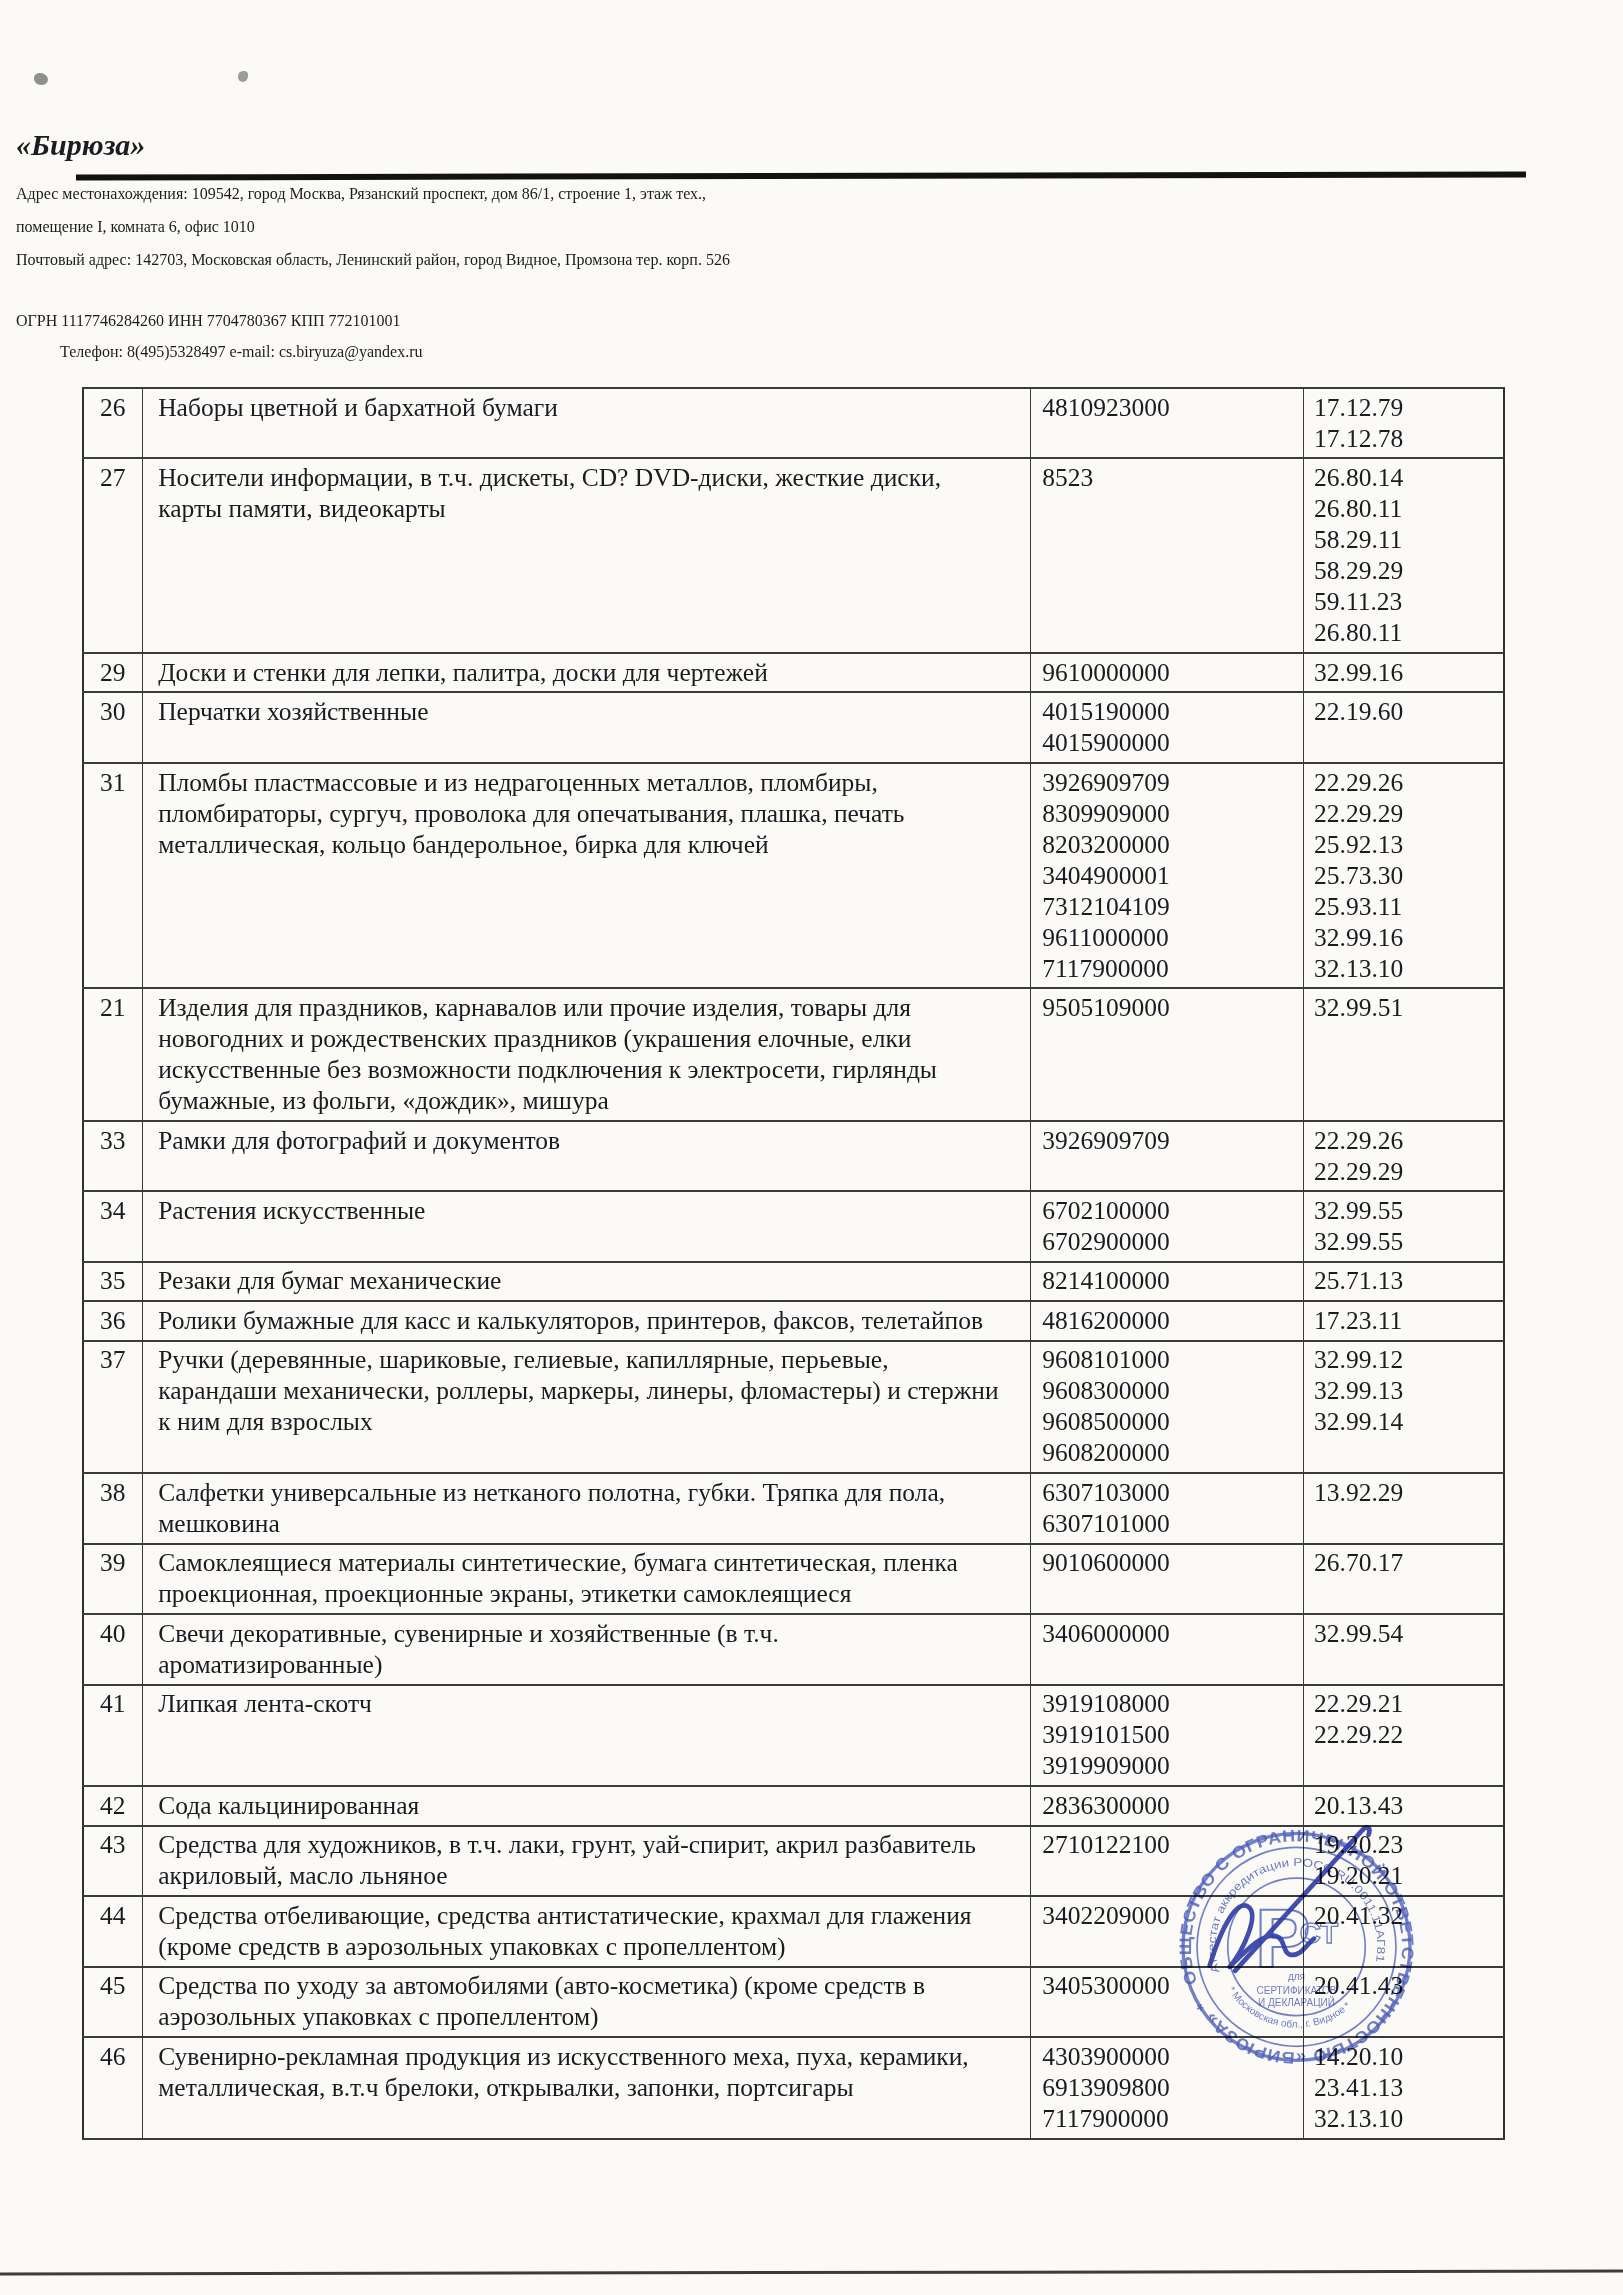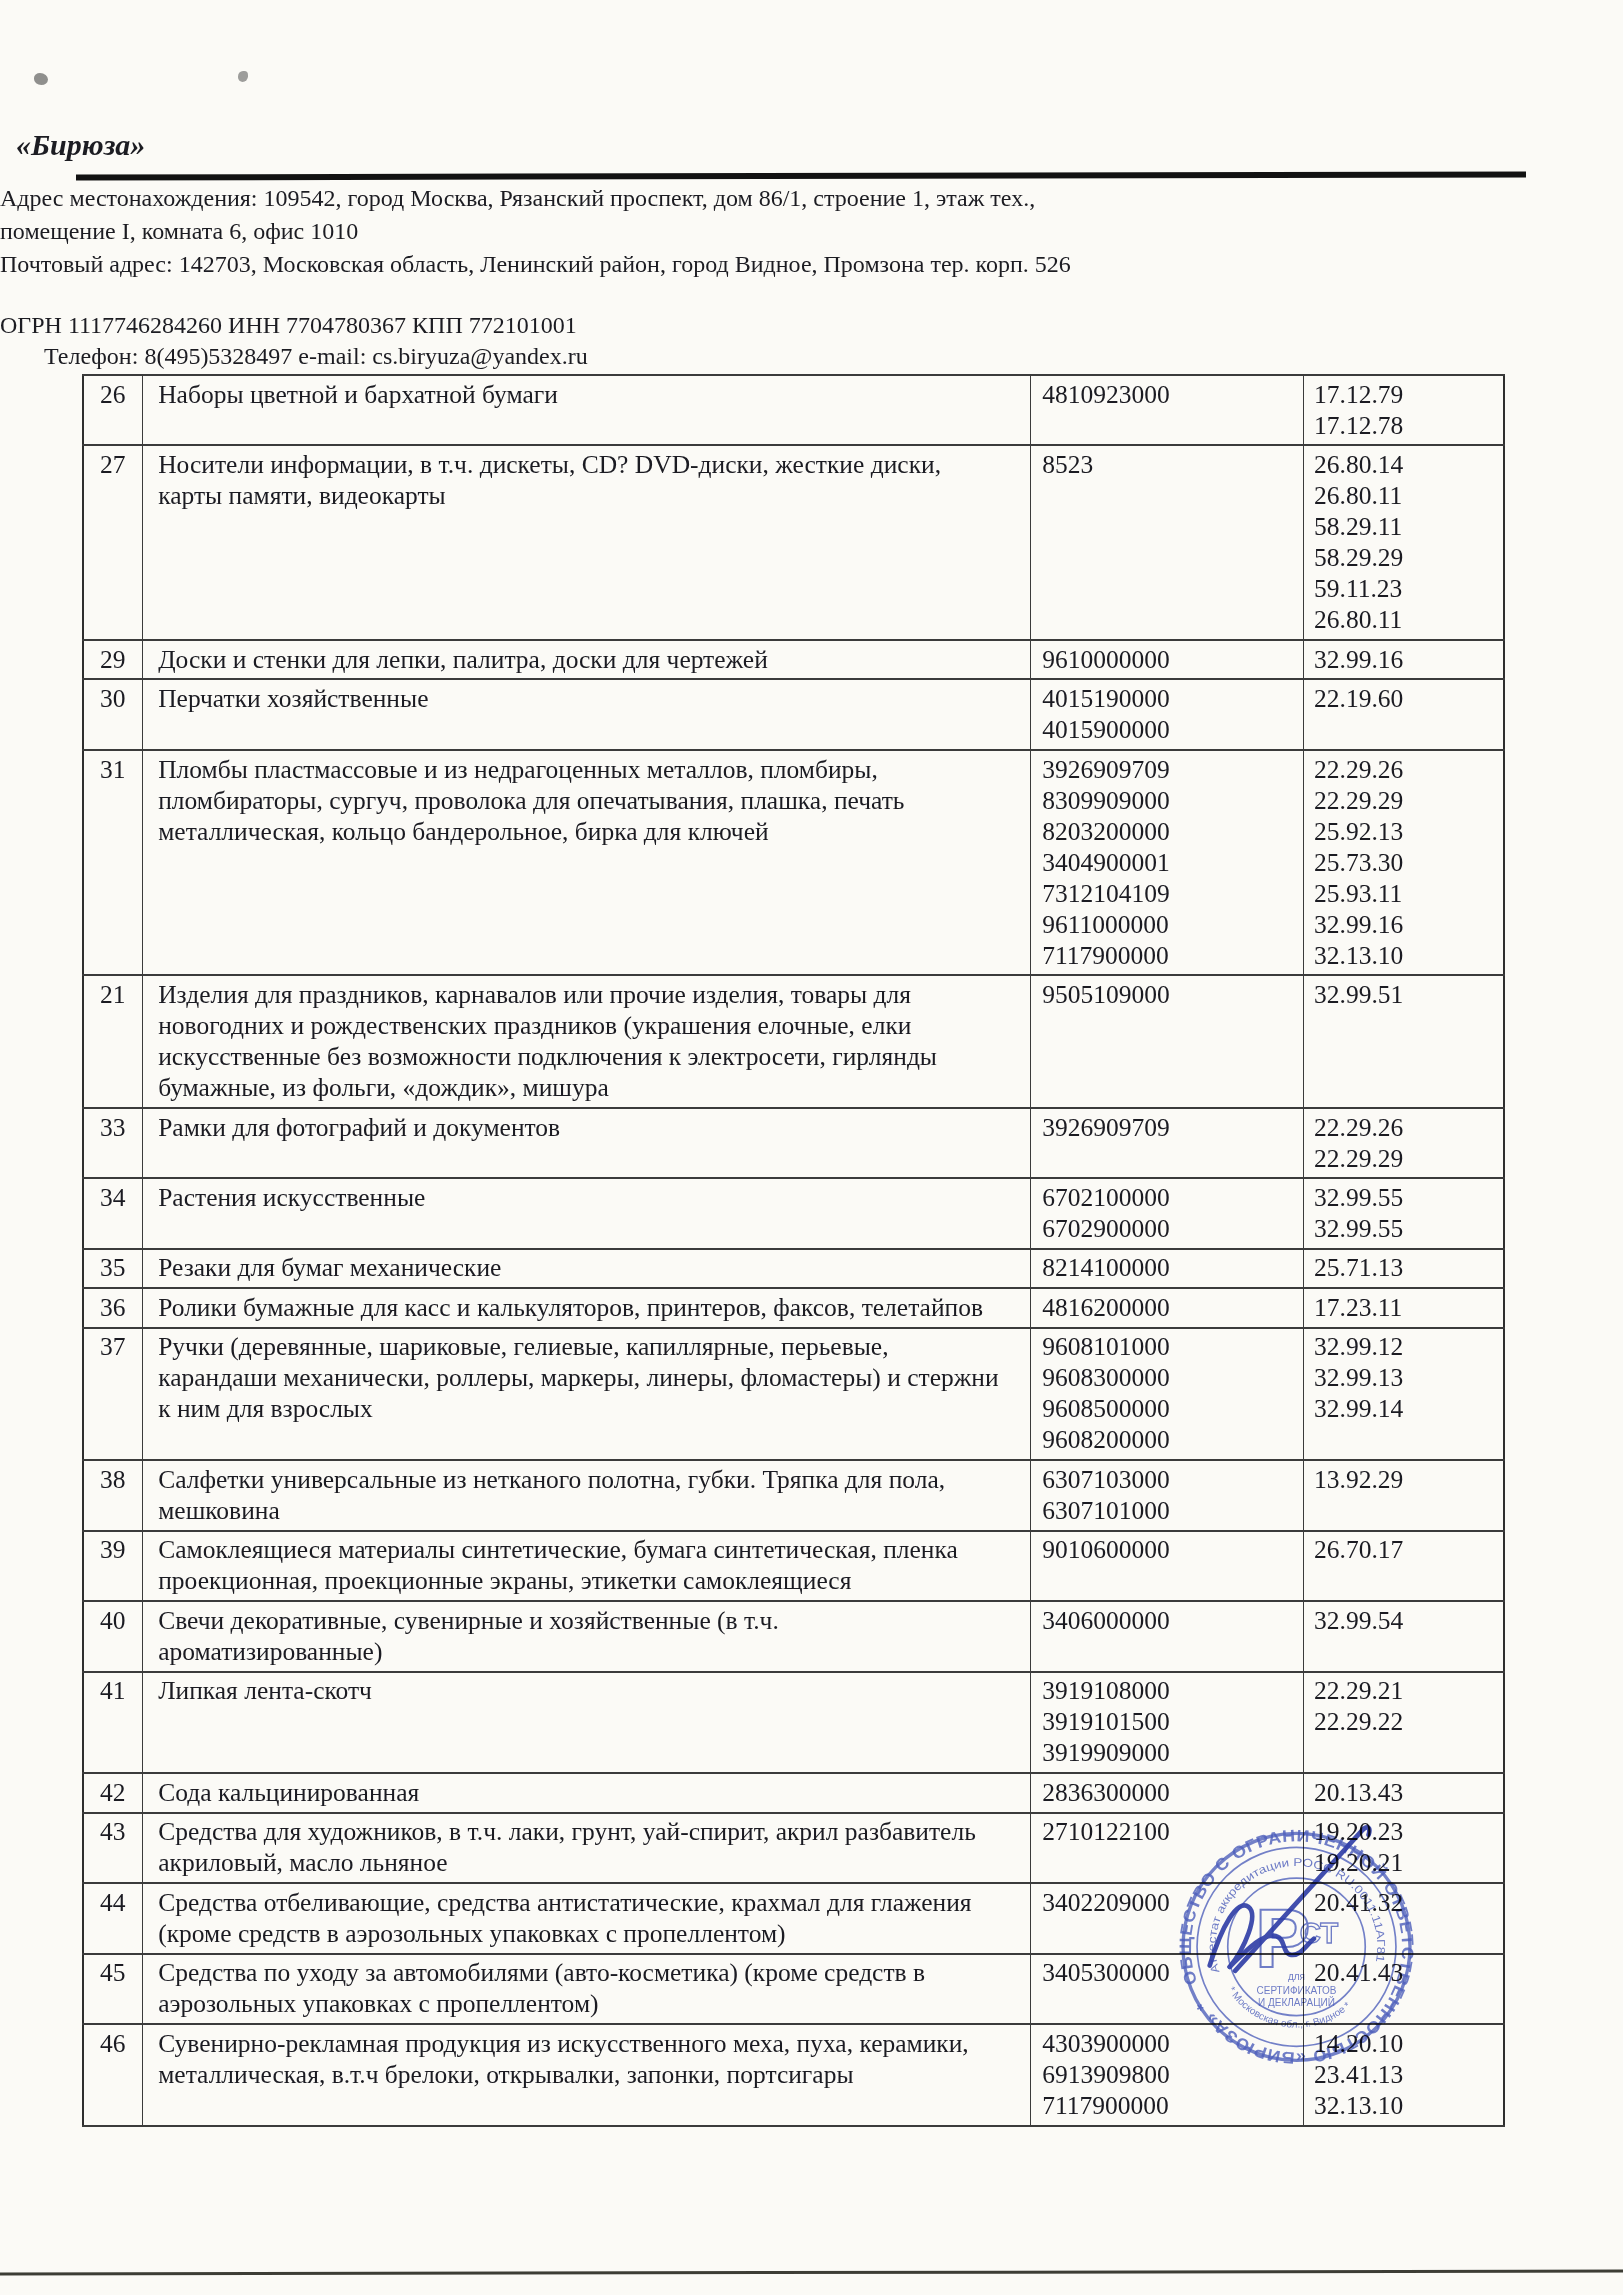--- a/index.html
+++ b/index.html
@@ -15,29 +15,29 @@
     font-size:39px; font-weight:bold; font-style:italic; letter-spacing:0.7px;
   }
   .org-name {
     position:absolute; left:16px; top:128px; width:1498px;
     font-size:30px; font-weight:bold; font-style:italic;
   }
   .header-rule {
     position:absolute; left:76px; top:173px; width:1450px; height:5.9px;
     background:#121212; transform:rotate(-0.12deg);
   }
-  .addr-line { position:absolute; left:0; width:1498px; font-size:24px; }
+  .addr-line { position:absolute; left:16px; width:1498px; font-size:16px; }
   .addr-1 { top:185px; }
   .addr-2 { top:218px; }
   .addr-3 { top:251px; }
   .reg-line { top:312px; }
   .contact-line { top:343px;margin-left:44px; }
 
   
-  .table-wrap { position:absolute; left:82px; top:374px; width:1240px; z-index:2; }
+  .table-wrap { position:absolute; left:82px; top:387px; width:1240px; z-index:2; }
   table.products {
     width:100%; border-collapse:collapse; table-layout:fixed;
     background:transparent;
   }
   table.products td {
     border:1.3px solid #3b3b3b;
     border-top-width:2px; border-bottom-width:2px;
     font-size:25.5px; line-height:31px; vertical-align:top;
     color:#1b1b22;
   }

